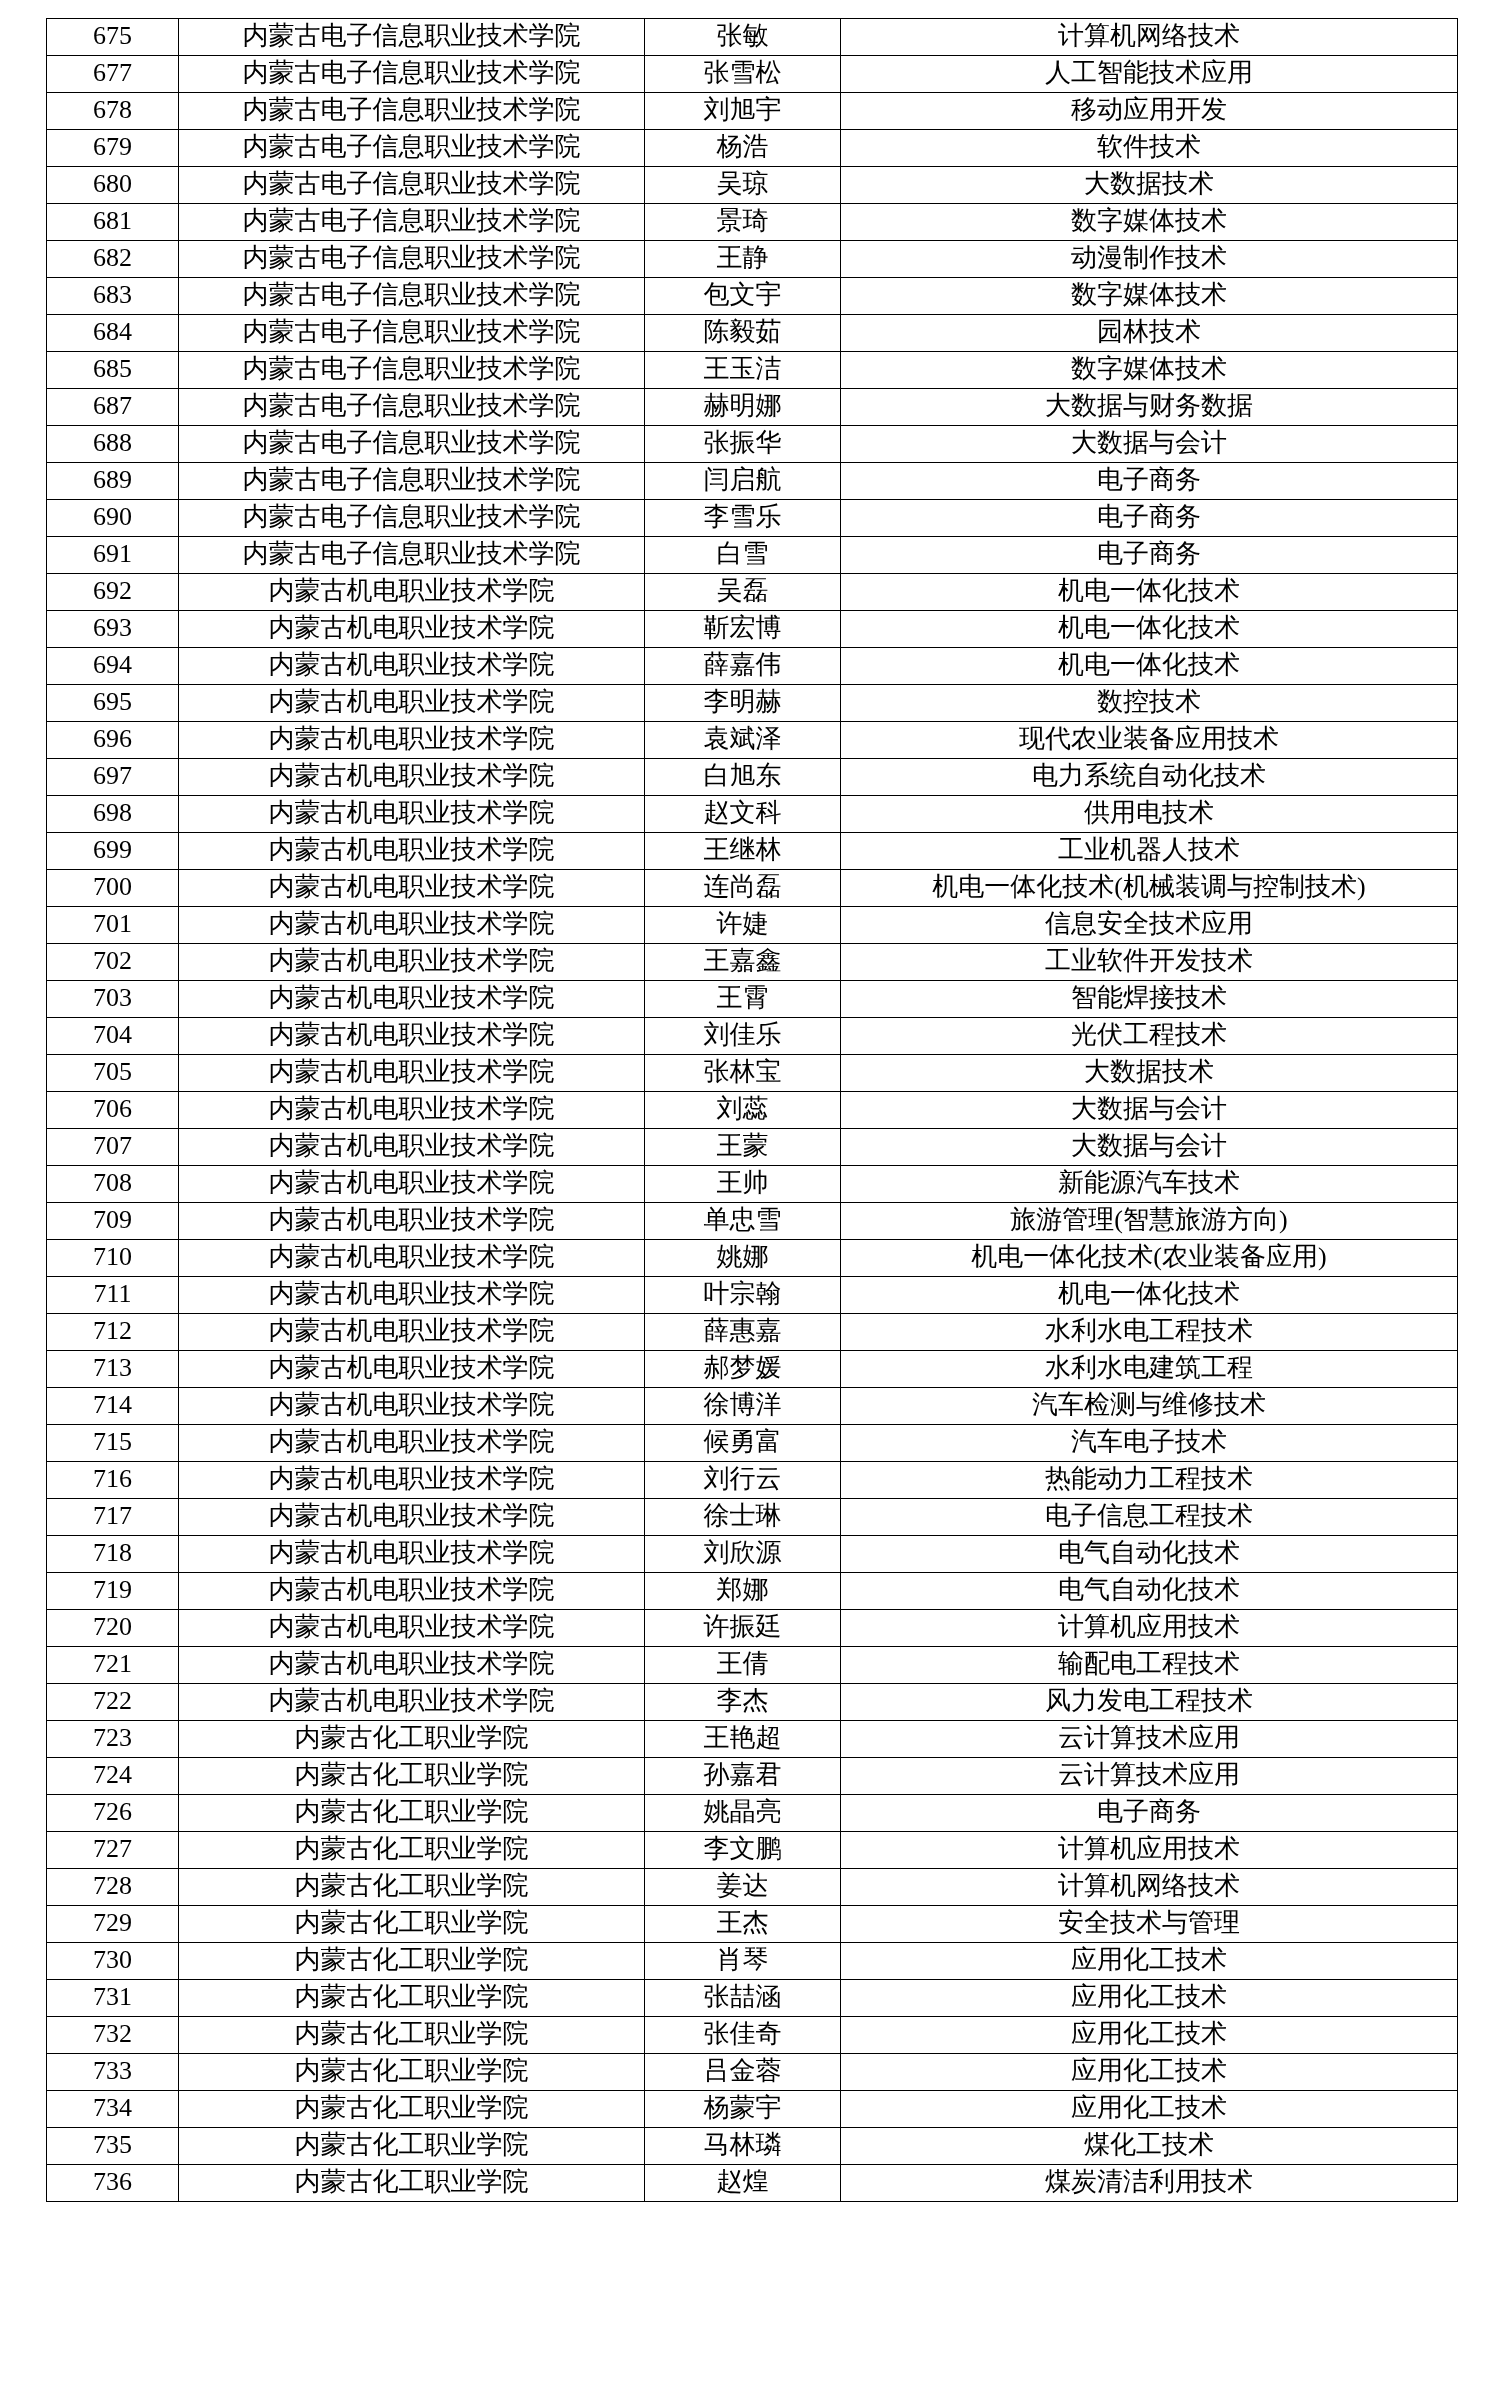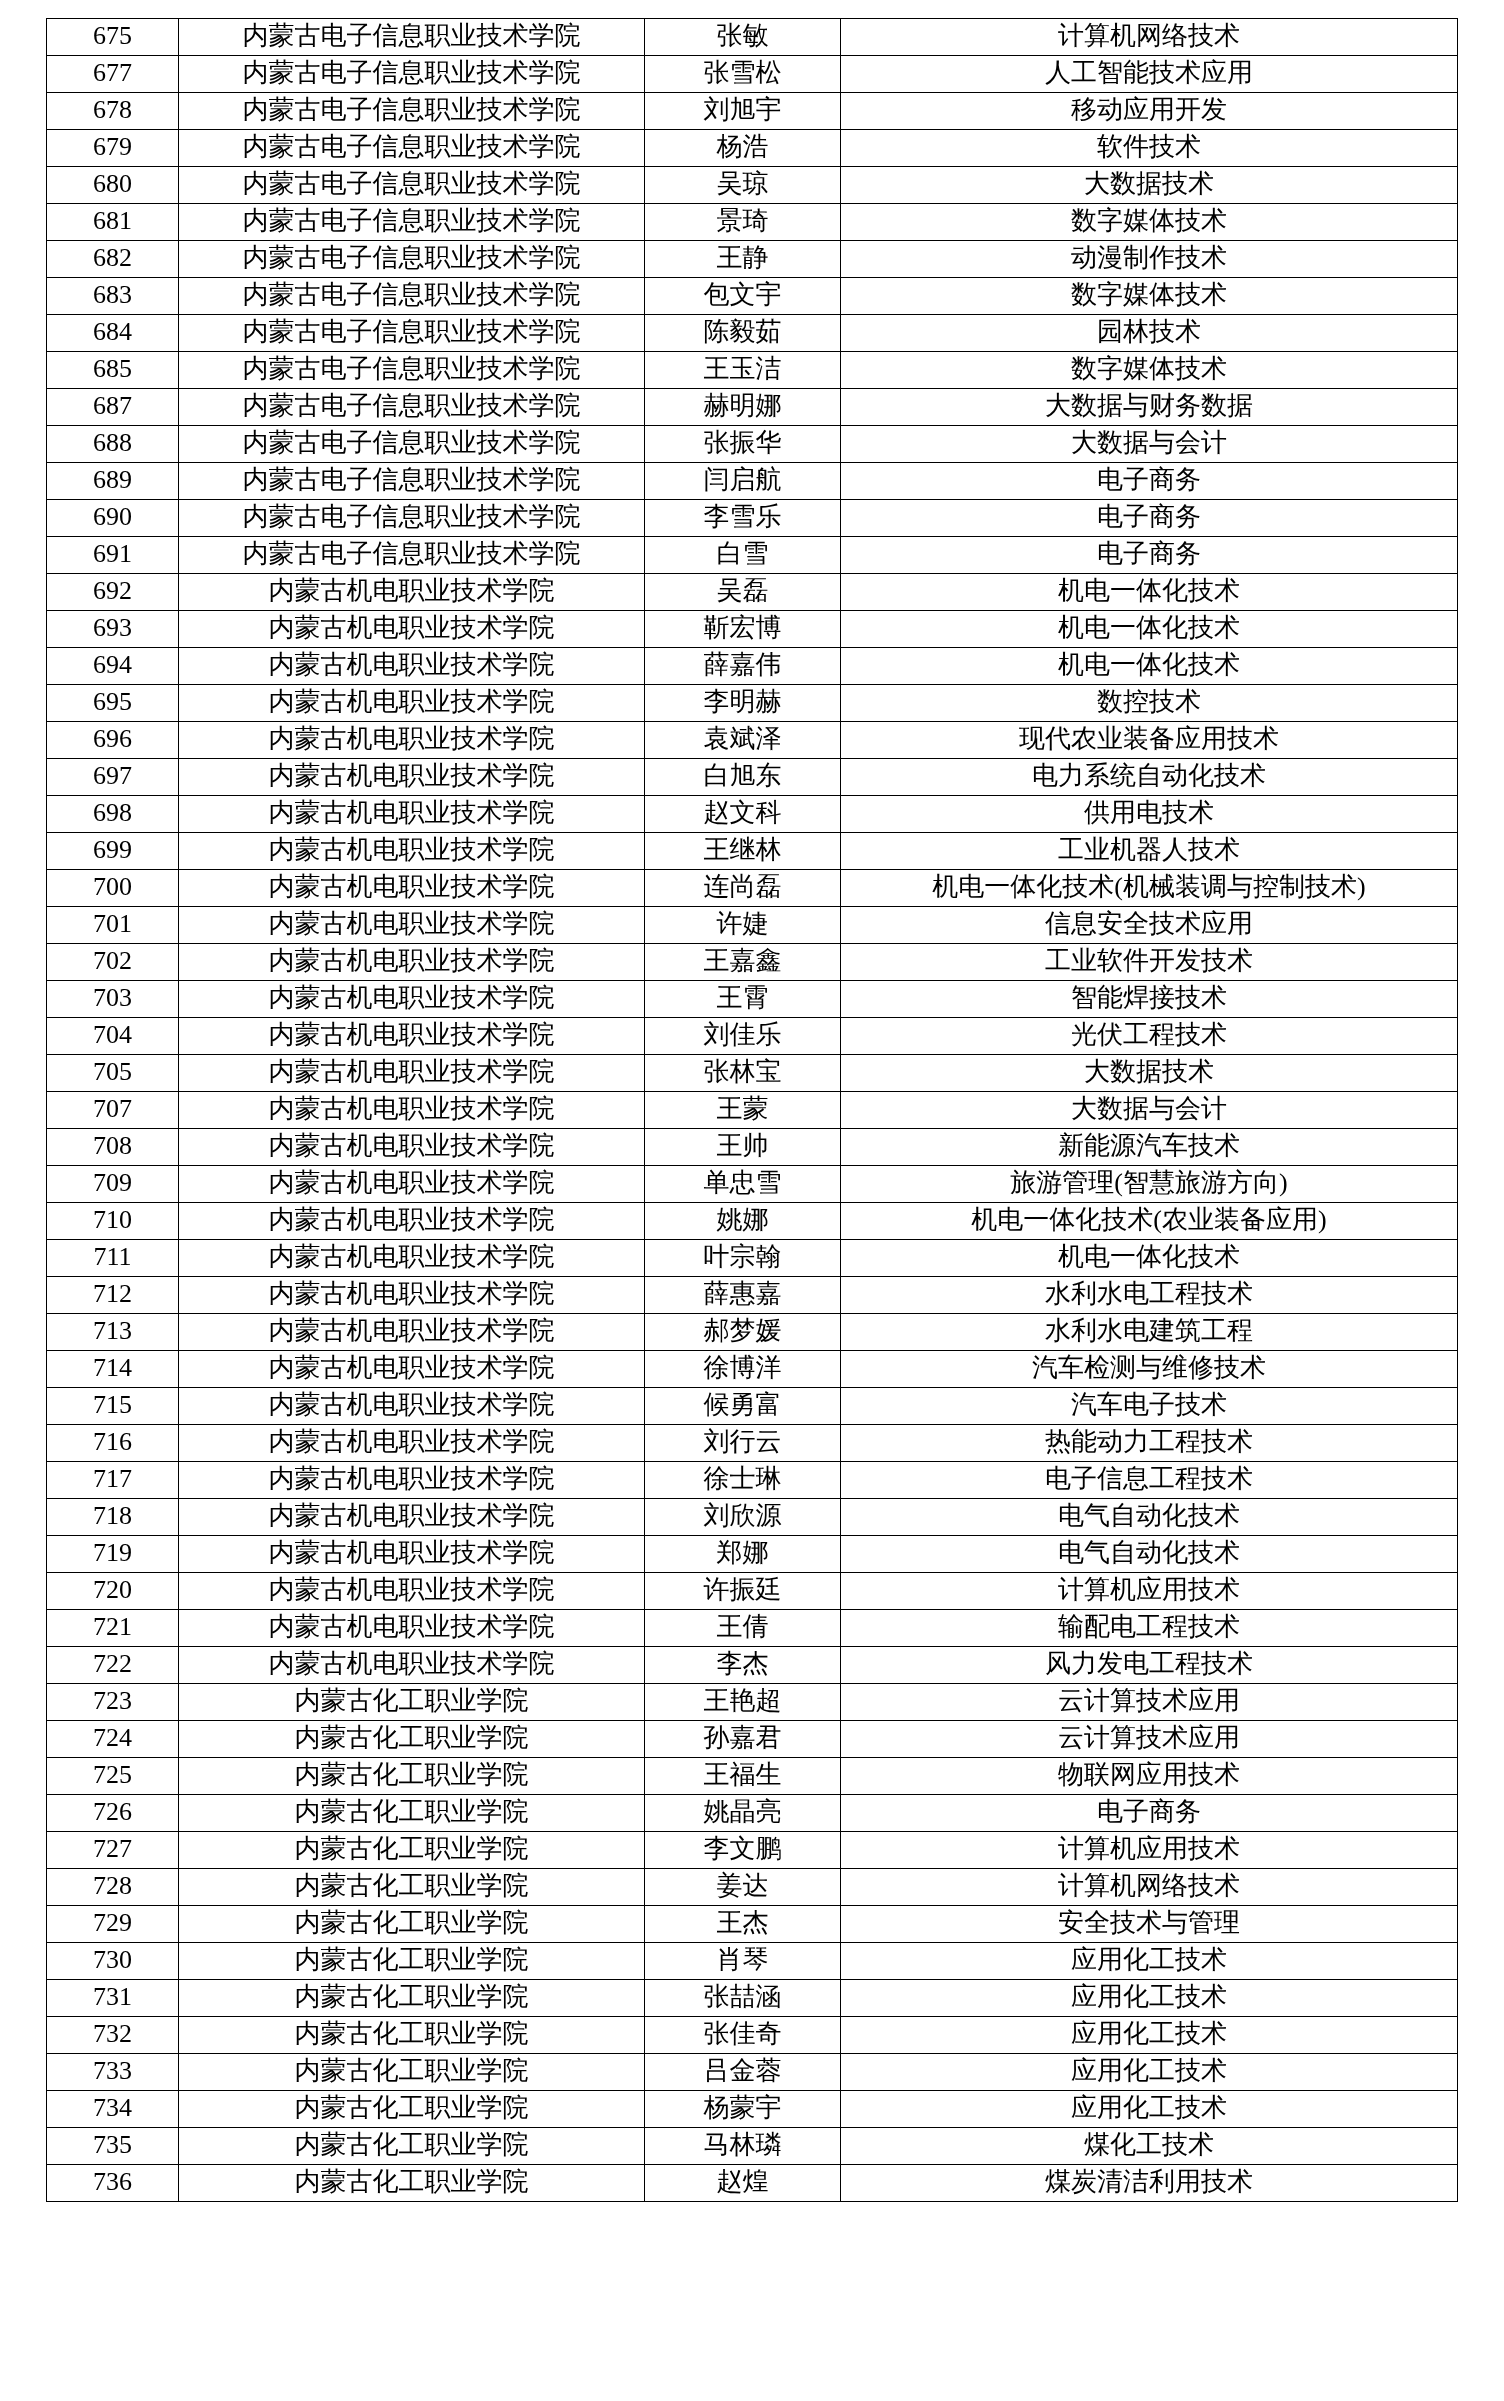--- a/index.html
+++ b/index.html
@@ -225,20 +225,26 @@
           <td>刘佳乐</td>
           <td>光伏工程技术</td>
         </tr>
         <tr>
           <td>705</td>
           <td>内蒙古机电职业技术学院</td>
           <td>张林宝</td>
           <td>大数据技术</td>
         </tr>
         <tr>
+          <td>706</td>
+          <td>内蒙古机电职业技术学院</td>
+          <td>刘蕊</td>
+          <td>大数据与会计</td>
+        </tr>
+        <tr>
           <td>707</td>
           <td>内蒙古机电职业技术学院</td>
           <td>王蒙</td>
           <td>大数据与会计</td>
         </tr>
         <tr>
           <td>708</td>
           <td>内蒙古机电职业技术学院</td>
           <td>王帅</td>
           <td>新能源汽车技术</td>
@@ -331,26 +337,20 @@
           <td>723</td>
           <td>内蒙古化工职业学院</td>
           <td>王艳超</td>
           <td>云计算技术应用</td>
         </tr>
         <tr>
           <td>724</td>
           <td>内蒙古化工职业学院</td>
           <td>孙嘉君</td>
           <td>云计算技术应用</td>
-        </tr>
-        <tr>
-          <td>725</td>
-          <td>内蒙古化工职业学院</td>
-          <td>王福生</td>
-          <td>物联网应用技术</td>
         </tr>
         <tr>
           <td>726</td>
           <td>内蒙古化工职业学院</td>
           <td>姚晶亮</td>
           <td>电子商务</td>
         </tr>
         <tr>
           <td>727</td>
           <td>内蒙古化工职业学院</td>

